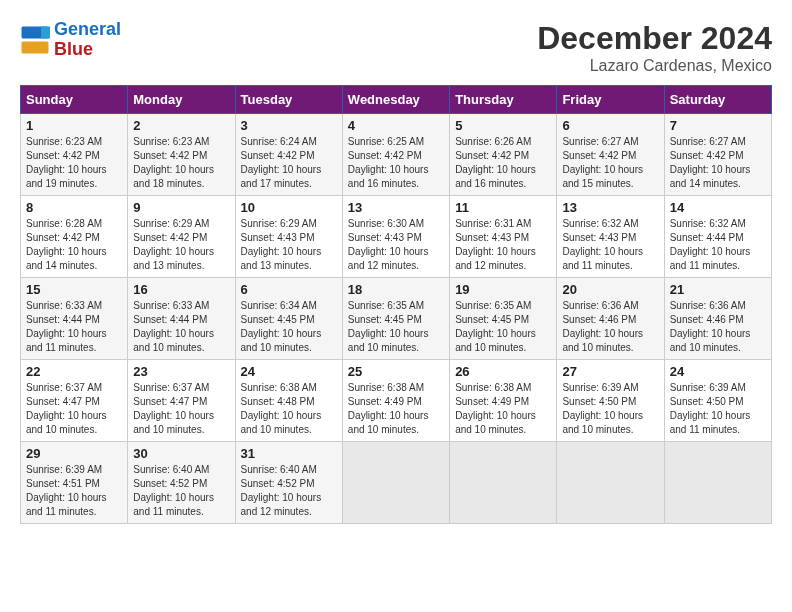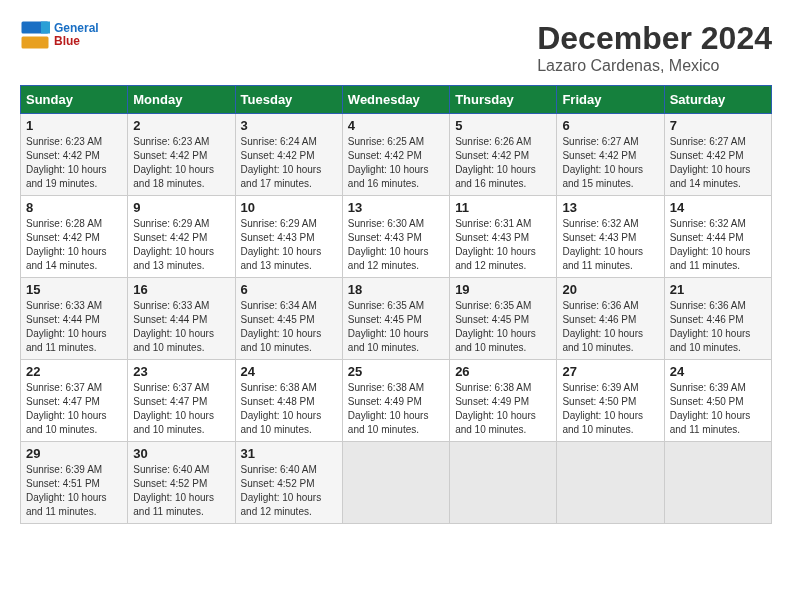--- a/index.html
+++ b/index.html
@@ -15,50 +15,51 @@
       justify-content: space-between;
       align-items: flex-start;
       margin-bottom: 10px;
     }
     .logo {
       display: flex;
       align-items: center;
       gap: 4px;
     }
     .logo-text {
-      font-size: 12px;
+      font-size: 18px;
       font-weight: bold;
       color: #333;
       line-height: 1.1;
     }
     .logo-text span {
       color: #1a6fc4;
     }
     .logo-icon {
       width: 30px;
       height: 30px;
     }
     .title-area {
+      text-align: right;
     }
     .month-title {
       font-size: 32px;
       font-weight: bold;
       color: #333;
     }
     .location {
       font-size: 16px;
       color: #555;
     }
     table {
       width: 100%;
       border-collapse: collapse;
       font-size: 11px;
     }
     thead tr th {
-      background-color: #15803d;
+      background-color: #701a75;
       color: white;
       text-align: left;
       padding: 6px 5px;
       font-size: 13px;
       font-weight: bold;
       border: 1px solid #2a5db0;
     }
     tbody tr td {
       border: 1px solid #ccc;
       padding: 4px 5px;

